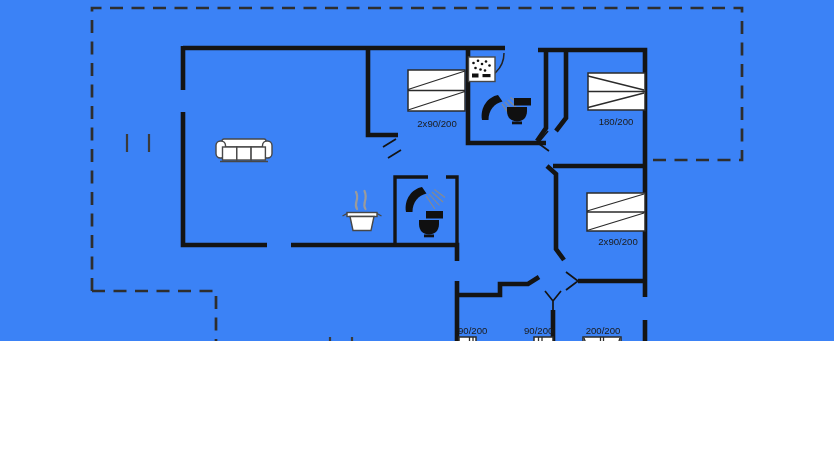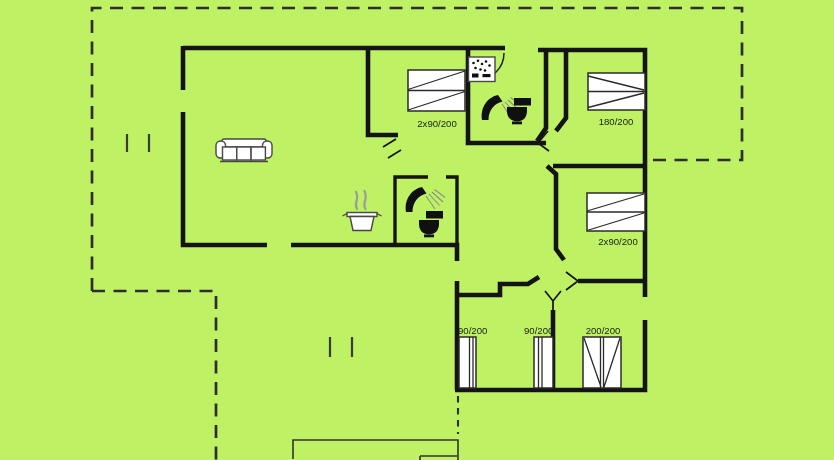--- a/index.html
+++ b/index.html
@@ -1,17 +1,17 @@
 <!DOCTYPE html>
 <html><head>
 <meta charset="utf-8">
 <title>Floor plan</title>
 <style>
   html,body{margin:0;padding:0;background:#ffffff;}
-  .stage{position:relative;width:834px;height:460px;background:#bef264;overflow:hidden;}
+  .stage{position:relative;width:834px;height:341px;background:#3b82f6;overflow:hidden;}
   svg{display:block;}
   .wall{stroke:#141414;stroke-width:4.6;fill:none;stroke-linecap:butt;stroke-linejoin:miter;}
   .wall-med{stroke:#141414;stroke-width:3.4;fill:none;}
   .dash{stroke:#2e2e2e;stroke-width:2.7;fill:none;stroke-dasharray:13 8.5;}
   .dash-sm{stroke:#2e2e2e;stroke-width:2.1;fill:none;stroke-dasharray:6.5 5.5;}
   .thin{stroke:#333333;stroke-width:1.6;fill:none;}
   .tick{stroke:#3a3a3a;stroke-width:2.2;fill:none;}
   .furn{stroke:#474747;stroke-width:1.4;fill:#ffffff;}
   .furn-line{stroke:#474747;stroke-width:1.4;fill:none;}
   .bed-rect{stroke:#2b2b2b;stroke-width:1.5;fill:#ffffff;}

